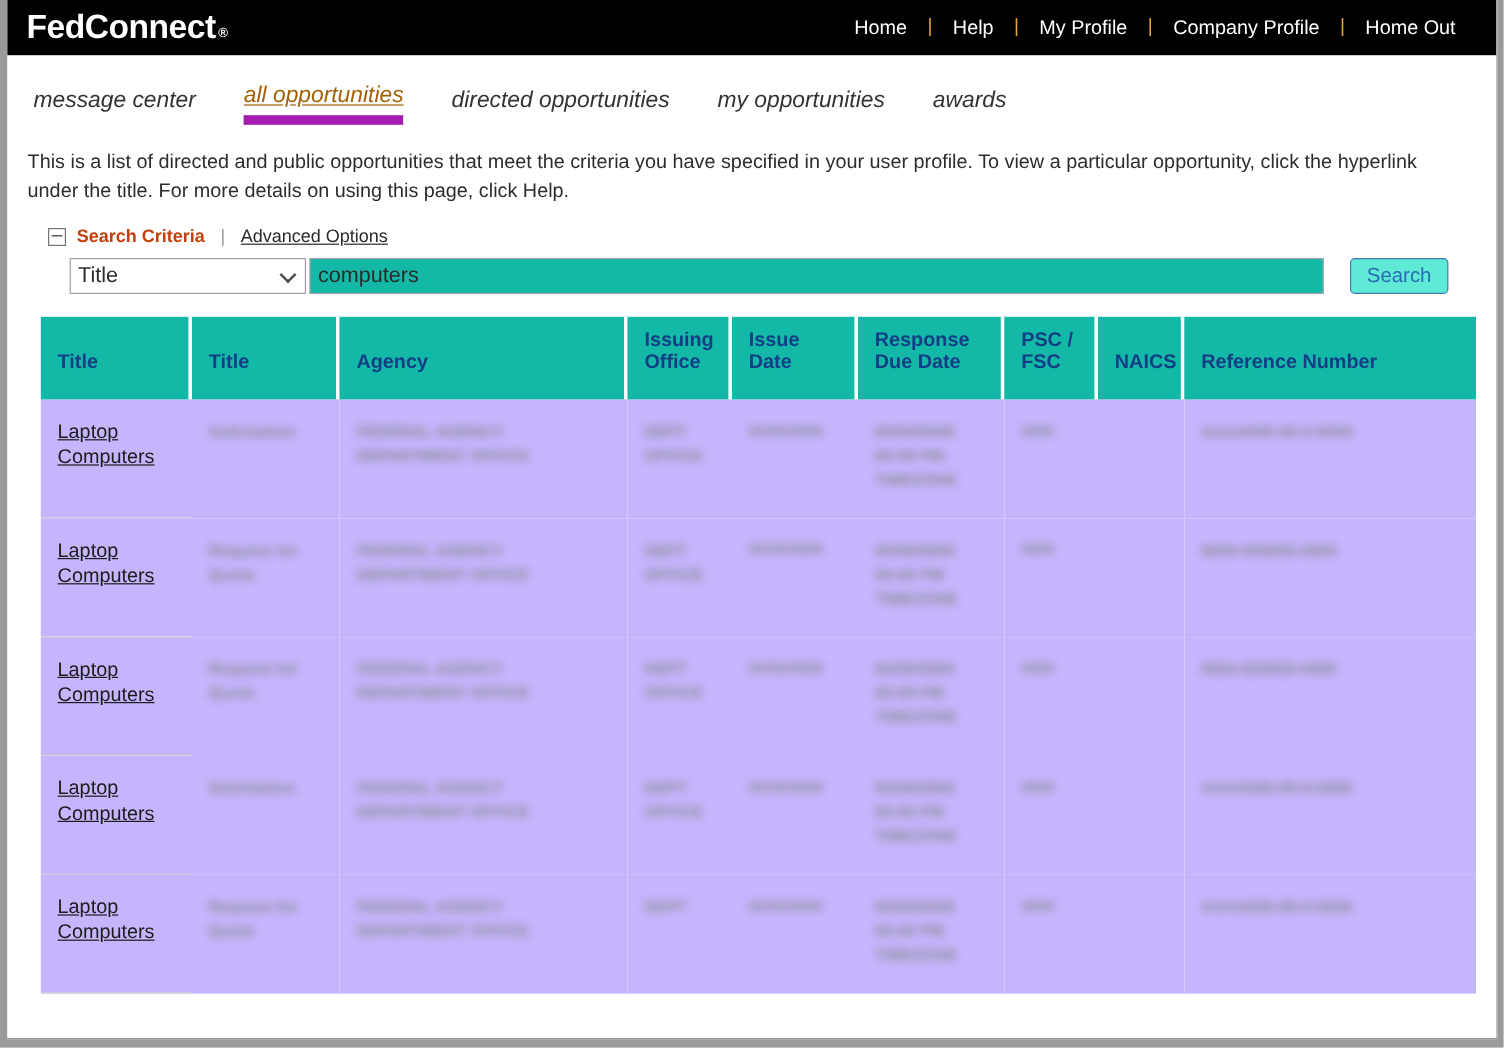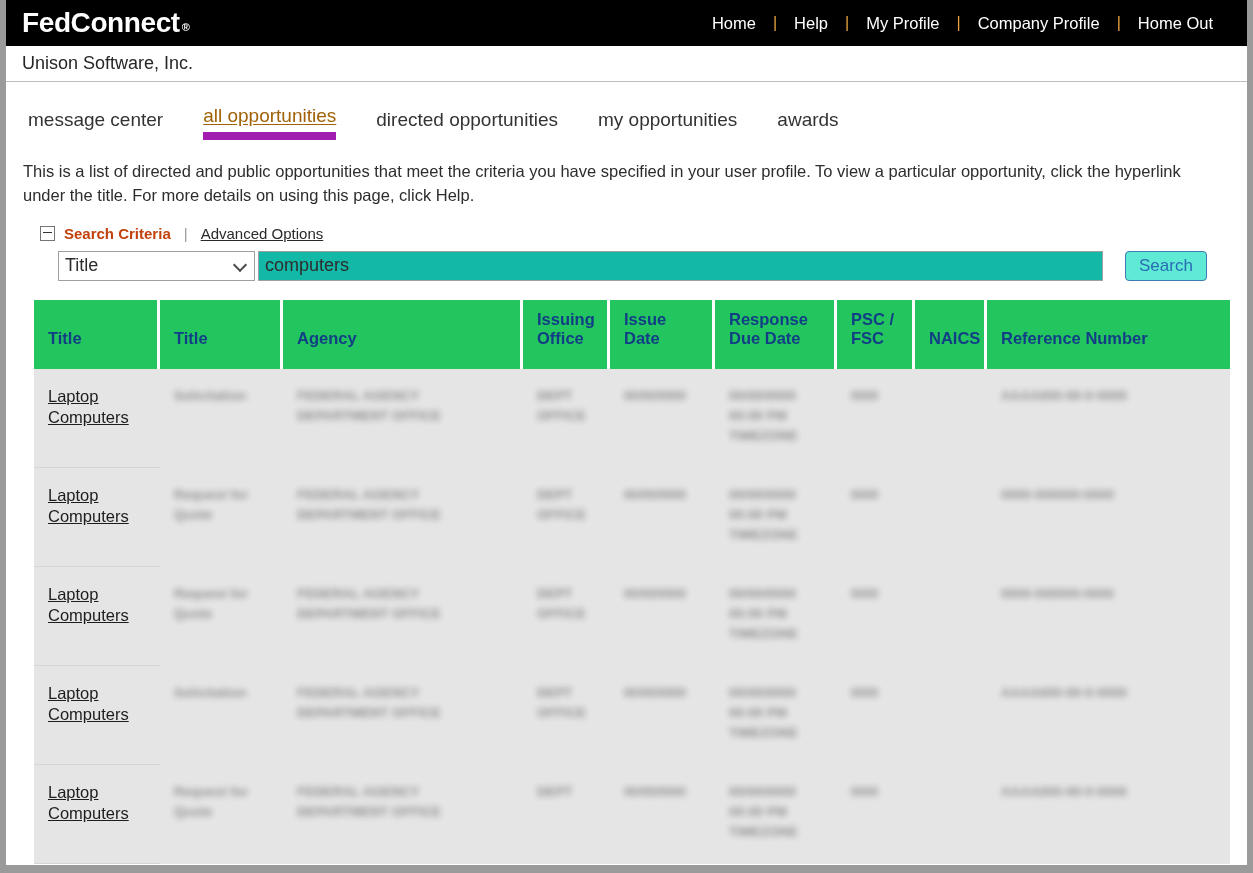--- a/index.html
+++ b/index.html
@@ -53,21 +53,21 @@
     font-size:18px;color:#262626;
     background:#ffffff;
     border-bottom:1px solid #bdbdbd;
     box-sizing:border-box;
   }
 
   
   .tabs{
     display:flex;align-items:flex-end;
     padding:22px 0 0 22px;
-    height:58px;box-sizing:border-box;
+    height:58px;box-sizing:border-box;font-style:italic;
   }
   .tab{
     font-size:19px;color:#333333;
     padding:0 0 6px 0;margin-right:40px;
     cursor:pointer;white-space:nowrap;
     border-bottom:3px solid transparent;
   }
   .tab.active{
     color:#a16207;
     text-decoration:underline;
@@ -136,34 +136,34 @@
     background:#5eead4;color:#2a6cb5;
     font-size:17px;
     padding:4px 13px;cursor:pointer;
     font-family:"Liberation Sans", sans-serif;
   }
 
   
   .tablewrap{padding:19px 0 0 28px;}
   table.grid{border-collapse:separate;border-spacing:0;width:1196px;table-layout:fixed;}
   table.grid th{
-    background:#22c55e;
+    background:#14b8a6;
     color:#123e86;font-weight:bold;font-size:16.5px;
     text-align:left;vertical-align:bottom;
     padding:10px 10px 20px 14px;
     height:64px;box-sizing:border-box;
     border-right:3px solid #ffffff;
     line-height:1.18;
   }
   table.grid th:last-child{border-right:none;}
   table.grid td{
     vertical-align:top;
     padding:17px 10px 0 14px;
     height:99px;box-sizing:border-box;
-    background:#e5e5e5;
+    background:#c4b5fd;
   }
   td.c-title{
     border-bottom:1px solid #d5d5d5;
     border-right:none;
   }
   tr:last-child td.c-title{border-bottom:1px solid #d5d5d5;}
   .rowlink{
     color:#1d1d1d;font-size:16.5px;line-height:1.3;
     text-decoration:underline;cursor:pointer;display:inline-block;
   }
@@ -207,23 +207,20 @@
       <a href="#">Help</a>
       <span class="sep">|</span>
       <a href="#">My Profile</a>
       <span class="sep">|</span>
       <a href="#">Company Profile</a>
       <span class="sep">|</span>
       <a href="#">Home Out</a>
     </div>
   </div>
 
-  <div class="company">
-    <span>Unison Software, Inc.</span>
-  </div>
 
   <div class="tabs">
     <div class="tab">message center</div>
     <div class="tab active">all opportunities</div>
     <div class="tab">directed opportunities</div>
     <div class="tab">my opportunities</div>
     <div class="tab">awards</div>
   </div>
 
   <div class="intro">This is a list of directed and public opportunities that meet the criteria you have specified in your user profile. To view a particular opportunity, click the hyperlink under the title. For more details on using this page, click Help.</div>

